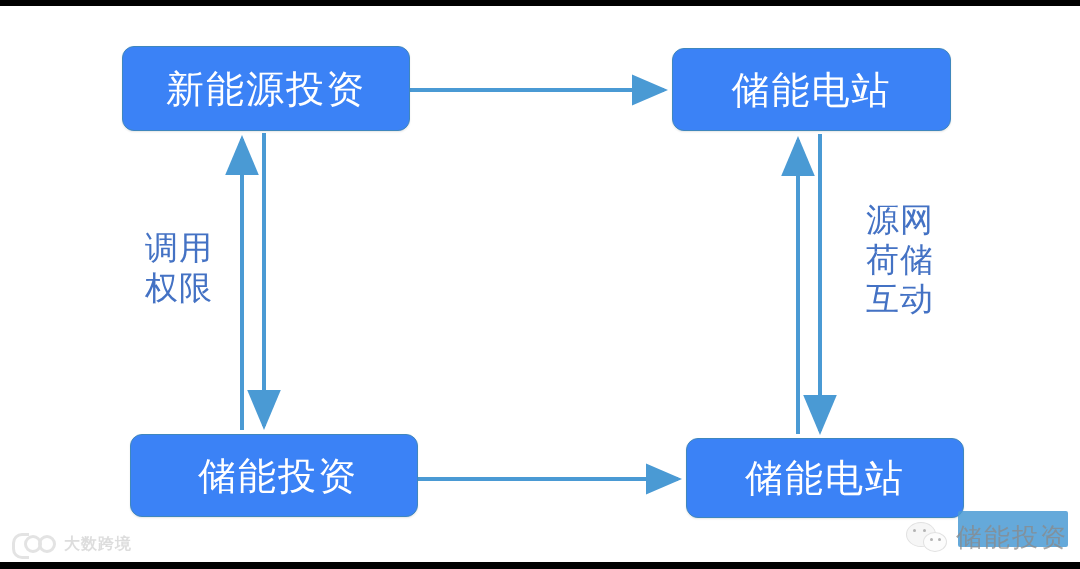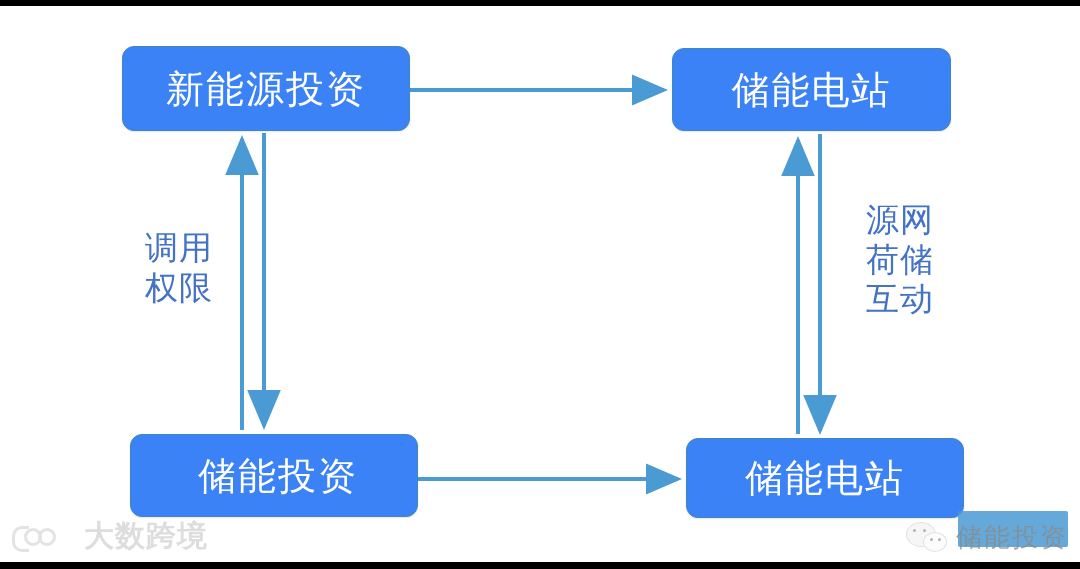--- a/index.html
+++ b/index.html
@@ -80,25 +80,24 @@
     display: flex;
     align-items: center;
     gap: 8px;
   }
   #watermark-left {
     left: 10px;
     bottom: 12px;
     opacity: 0.62;
   }
   #watermark-left .wm-text {
-    font-size: 30px;
+    font-size: 16px;
     font-weight: bold;
     color: #c9c9c9;
     letter-spacing: 1px;
-    margin-left: 20px;
   }
   .logo-dashu {
     width: 46px;
     height: 26px;
     position: relative;
   }
   .logo-dashu .ring {
     position: absolute;
     top: 4px;
     border: 3px solid #d2d2d2;

